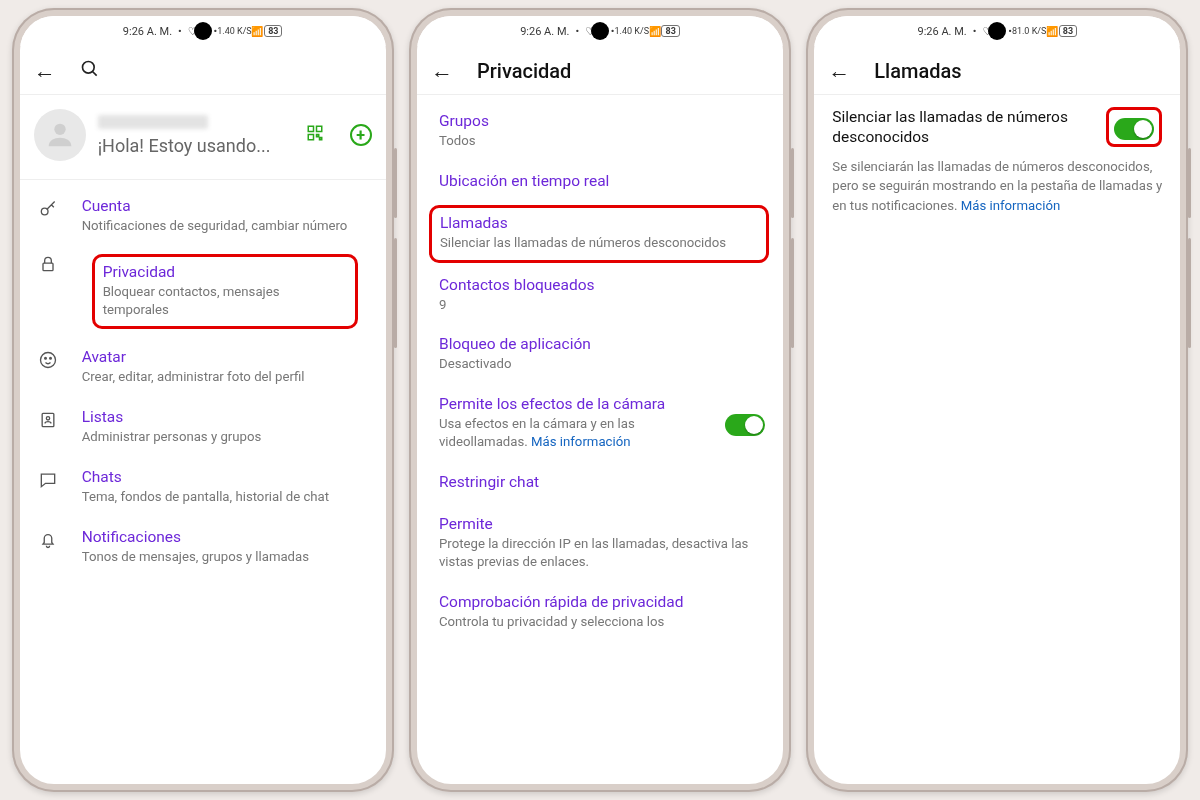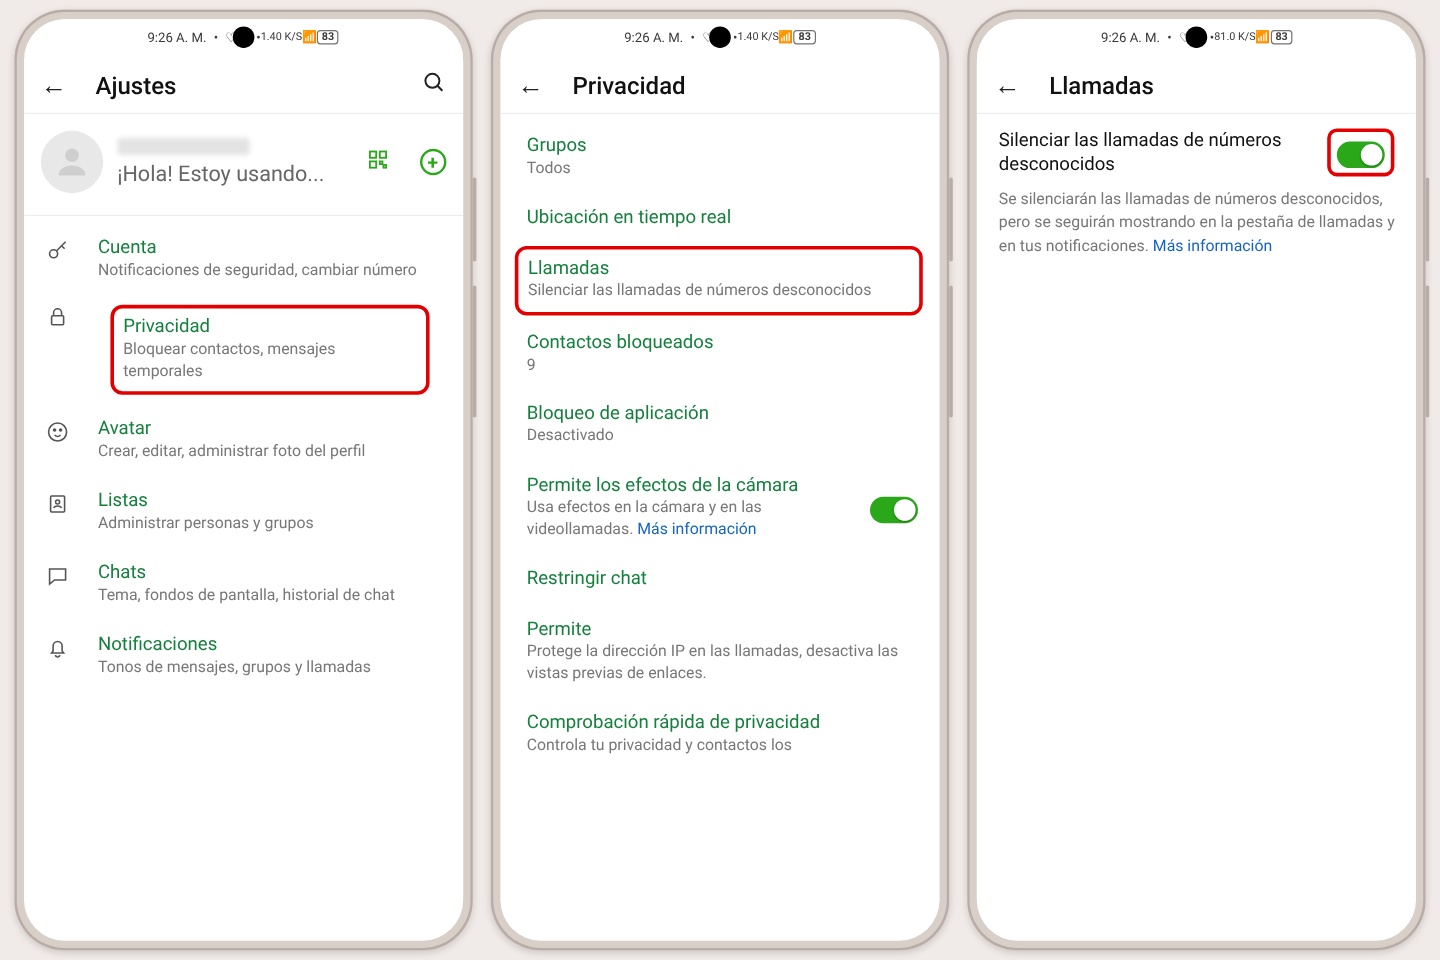--- a/index.html
+++ b/index.html
@@ -97,21 +97,21 @@
     gap: 22px;
     position:relative;
   }
   .item-noicon { padding-left: 22px; }
   .item-ic {
     width:22px; flex:0 0 22px;
     color:#555; padding-top:2px;
   }
   .item-ic svg{width:20px;height:20px;fill:none;stroke:#555;stroke-width:1.6;}
   .item-body{flex:1;min-width:0;}
-  .item-title{font-size:15.5px;color:#15803d;margin-bottom:2px;}
+  .item-title{font-size:15.5px;color:#6d28d9;margin-bottom:2px;}
   .item-sub{font-size:13.2px;color:#777;line-height:1.35;}
   .item-sub a{color:#1565c0;text-decoration:none;}
 
   .highlight-box{
     border:3px solid #e30000;
     border-radius:10px;
     padding:6px 8px 8px;
     margin:2px 10px;
   }
 
@@ -166,21 +166,20 @@
         <span class="sig">1.40 K/S</span>
         <span class="sb-icon">📶</span>
         <span class="batt">
             <span>83</span>
           </span>
       </div>
     </div>
 
     <div class="app-header">
       <span class="back-arrow">←</span>
-      <span class="header-title">Ajustes</span>
       <span class="search-ic">
         <svg viewBox="0 0 24 24" width="20" height="20" fill="none" stroke="#222" stroke-width="2">
             <circle cx="10" cy="10" r="7"></circle>
             <line x1="20" y1="20" x2="15" y2="15"></line>
           </svg>
       </span>
     </div>
     <div class="divider"></div>
 
     <div class="profile-row">
@@ -360,21 +359,21 @@
       <div class="item item-noicon">
         <div class="item-body">
           <div class="item-title">Permite</div>
           <div class="item-sub">Protege la dirección IP en las llamadas, desactiva las vistas previas de enlaces.</div>
         </div>
       </div>
 
       <div class="item item-noicon">
         <div class="item-body">
           <div class="item-title">Comprobación rápida de privacidad</div>
-          <div class="item-sub">Controla tu privacidad y contactos los</div>
+          <div class="item-sub">Controla tu privacidad y selecciona los</div>
         </div>
       </div>
     </div>
   </div>
 </div>
 
 <div class="phone">
   <div class="phone-side-btn sbtn1"></div>
     <div class="phone-side-btn sbtn2"></div>
   <div class="screen">

